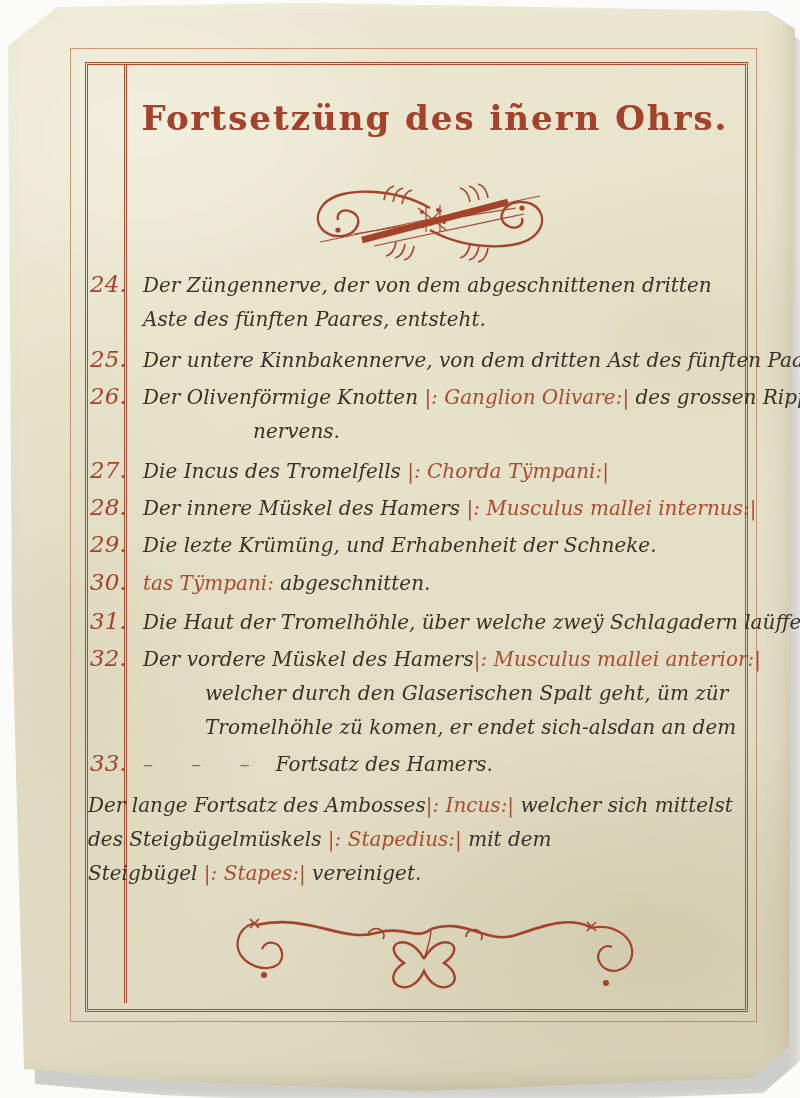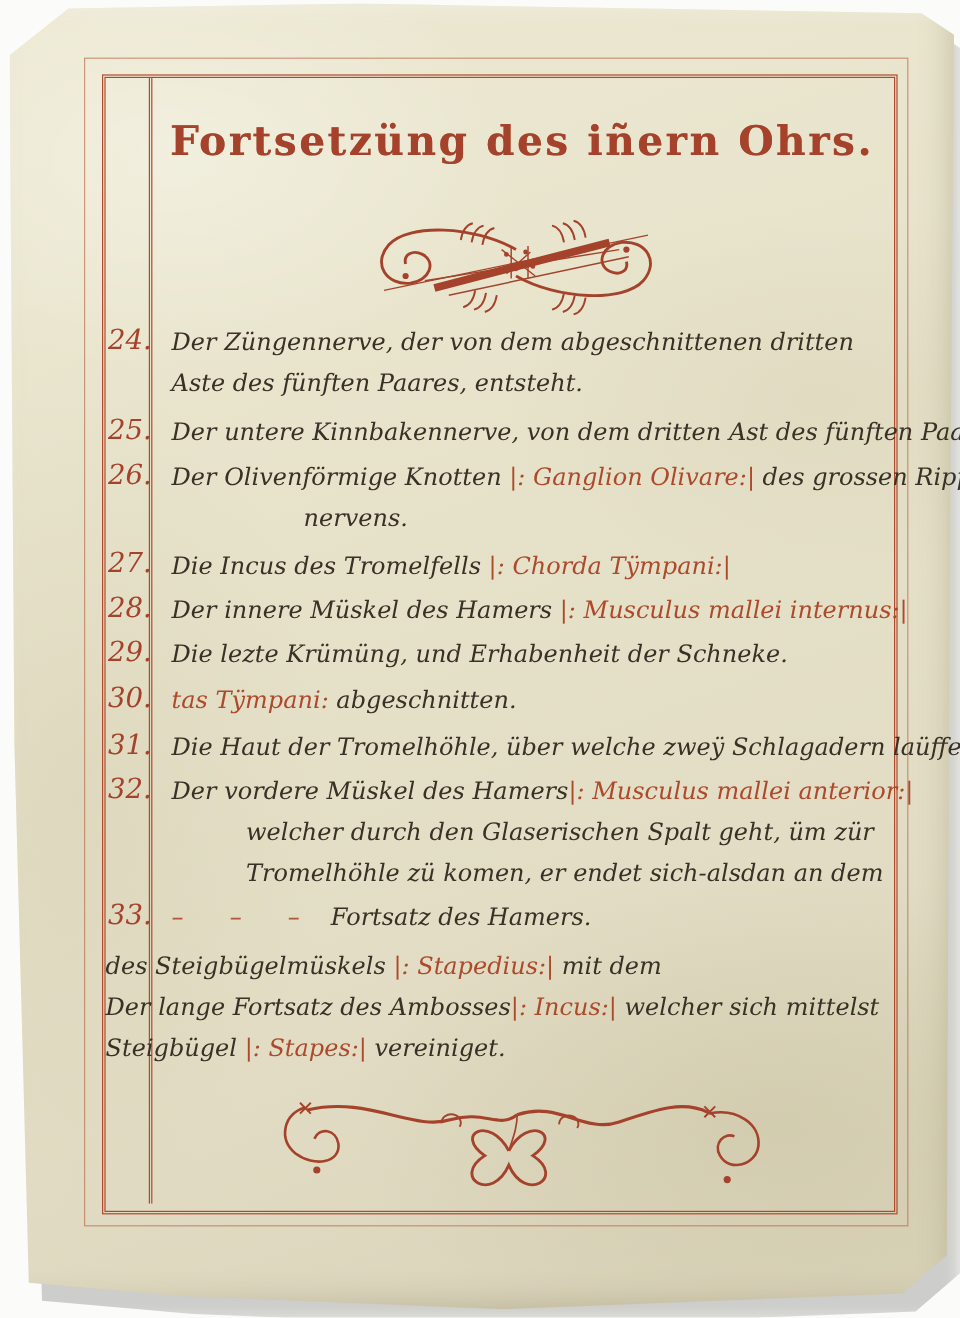--- a/index.html
+++ b/index.html
@@ -175,22 +175,22 @@
       </div>
     </div>
     <div class="item">
       <span class="num">33.</span>
       <div class="item-lines">
         <div class="line align-left"><span class="seg-dash">–  –  –</span><span class="seg-de">Fortsatz des Hamers.</span></div>
       </div>
     </div>
     <div class="item">
       <div class="item-lines">
+        <div class="line align-left"><span class="seg-de">Der lange Fortsatz des Ambosses</span><span class="seg-la">|: Incus:|</span><span class="seg-de"> welcher sich mittelst</span></div>
         <div class="line align-center"><span class="seg-de">des Steigbügelmüskels </span><span class="seg-la">|: Stapedius:|</span><span class="seg-de"> mit dem</span></div>
-        <div class="line align-left"><span class="seg-de">Der lange Fortsatz des Ambosses</span><span class="seg-la">|: Incus:|</span><span class="seg-de"> welcher sich mittelst</span></div>
         <div class="line align-center"><span class="seg-de">Steigbügel </span><span class="seg-la">|: Stapes:|</span><span class="seg-de"> vereiniget.</span></div>
       </div>
     </div>
   </div>
 
 <div class="flourish" style="left:218px;top:913px;width:440px;height:88px;">
   <svg width="440" height="88" viewBox="0 0 440 88">
     <path d="M36,10 C18,16 14,36 28,48 C44,60 66,56 64,40 C62,28 48,26 44,36" stroke-width="2.2"></path>
     <circle class="dot" cx="46" cy="62" r="3"></circle>
     <path d="M32,6 l9,9 M41,6 l-9,9" stroke-width="1.6"></path>

